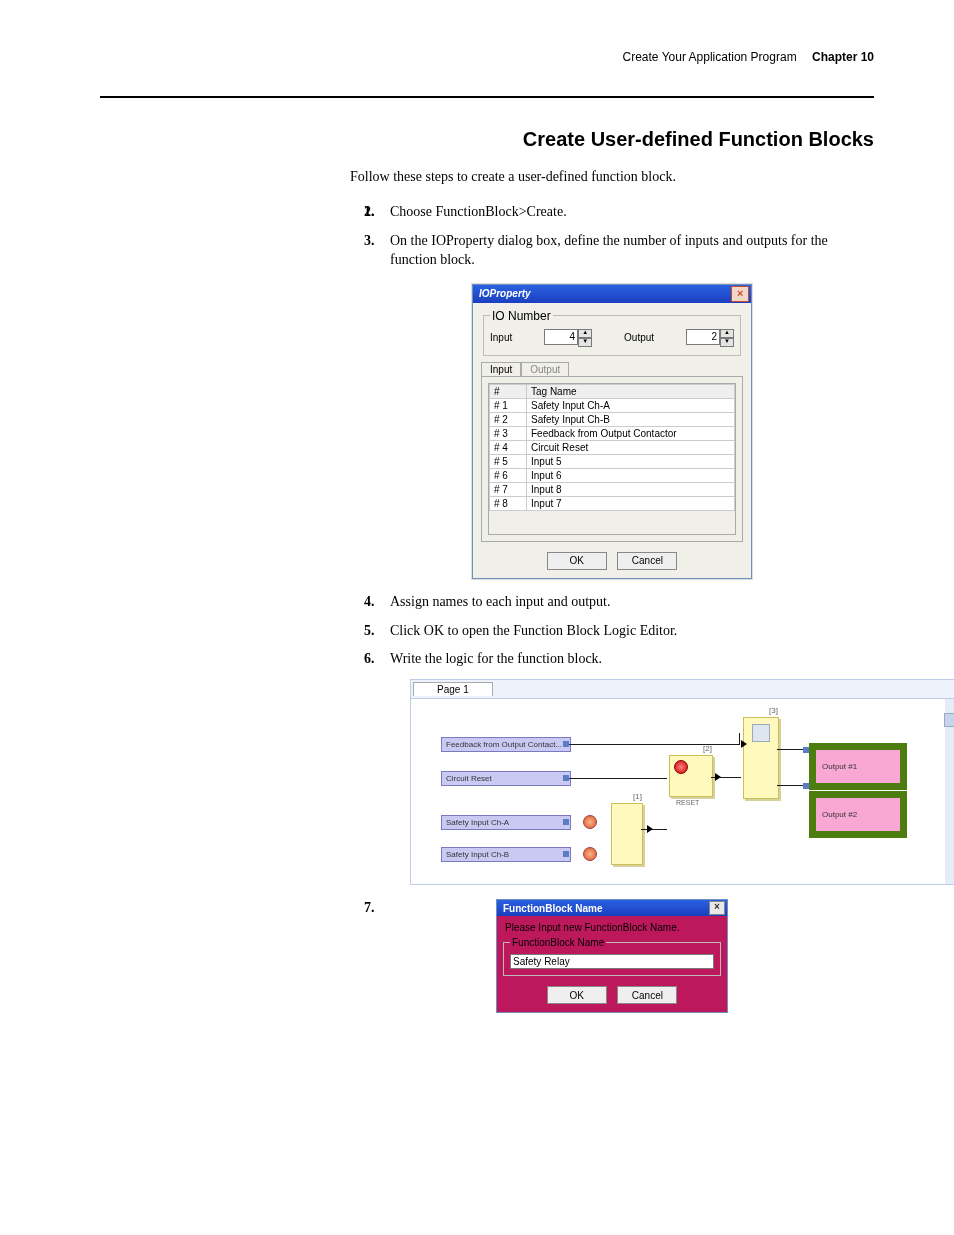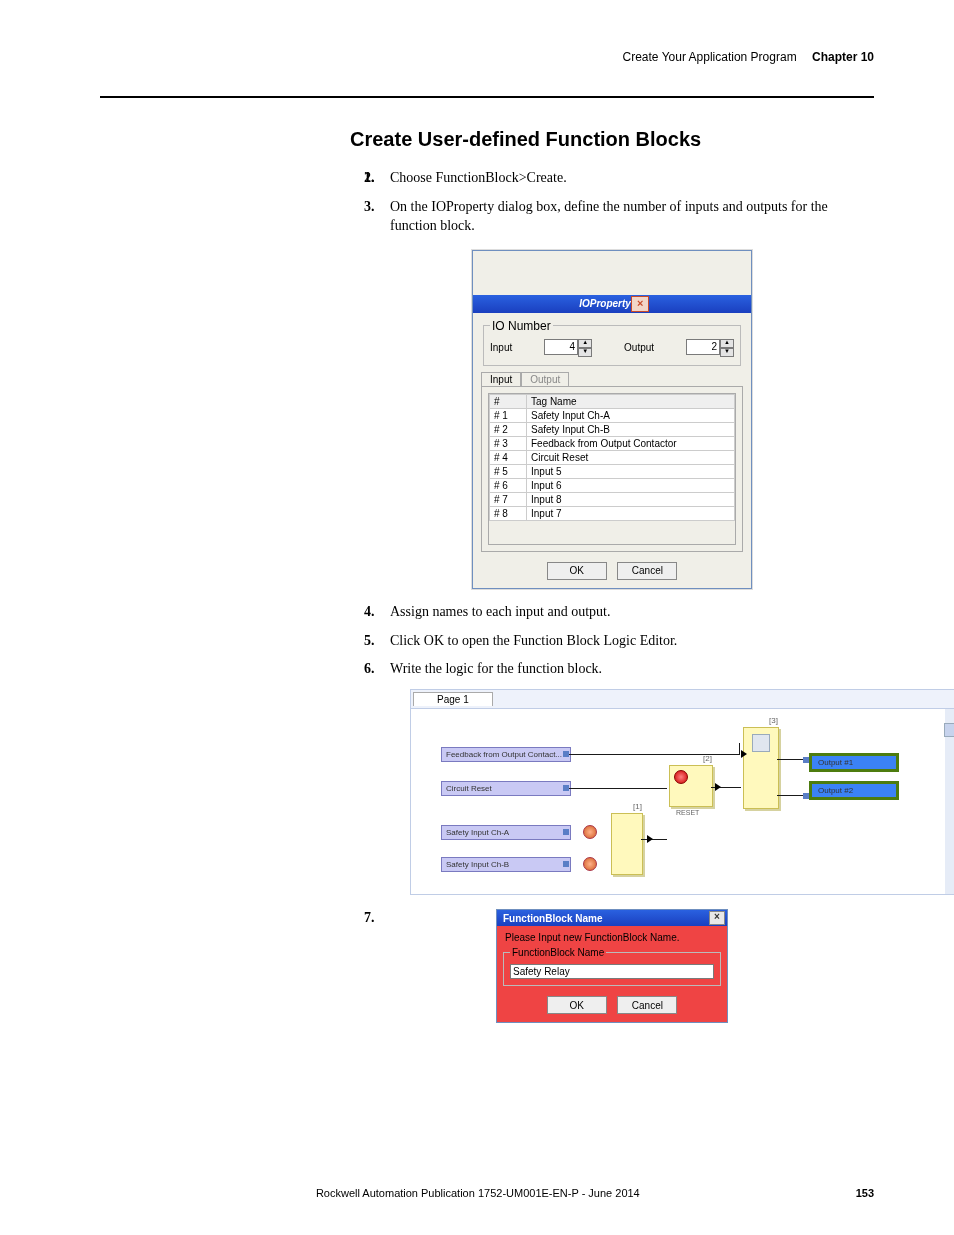--- a/index.html
+++ b/index.html
@@ -1,28 +1,28 @@
 <!DOCTYPE html>
 <html><head>
 <meta charset="utf-8">
 <style>
   body { margin:0; font-family:Georgia,"Times New Roman",serif; color:#000; background:#fff; }
   .page { width:954px; height:1235px; position:relative; box-sizing:border-box; padding:50px 80px 40px 100px; }
   .rule { border-top:2px solid #000; margin-top:28px; }
   .header { font-family:Arial,Helvetica,sans-serif; font-size:12px; text-align:right; padding-bottom:4px; }
   .header .chapter { font-weight:bold; margin-left:12px; }
   .content { margin-left:250px; margin-right:0; }
-  h2 { font-family:Arial,Helvetica,sans-serif; font-weight:bold; font-size:20px; margin:30px 0 18px; }
+  h2 { font-family:Arial,Helvetica,sans-serif; font-weight:bold; font-size:20px; margin:30px 0 18px;text-align:right; }
   p.intro { font-size:14px; margin:0 0 18px; }
   ol.steps { list-style:none; padding:0; margin:0; font-size:14px; }
   ol.steps>li { position:relative; padding-left:40px; margin-bottom:10px; line-height:1.35; }
   ol.steps>li .num { position:absolute; left:14px; font-weight:bold; }
   
   .dialog { width:278px; margin:14px auto 14px; border:1px solid #6f8fbf; font-family:Tahoma,Arial,sans-serif; font-size:10px; background:#f0efe8; box-shadow:0 0 0 1px #ddd; }
-  .titlebar { background:linear-gradient(#2a61e0,#1a3fbf); color:#fff; display:flex; align-items:center; justify-content:center; height:18px; padding:0 2px 0 6px; font-weight:bold; font-style:italic;margin-top:44px; }
+  .titlebar { background:linear-gradient(#2a61e0,#1a3fbf); color:#fff; display:flex; align-items:center; justify-content:space-between; height:18px; padding:0 2px 0 6px; font-weight:bold; font-style:italic; }
   .closebtn { width:16px; height:14px; background:#f2d6c8; border:1px solid #c74a2a; color:#c74a2a; font-weight:bold; font-family:Arial; font-size:11px; text-align:center; line-height:12px; cursor:pointer; }
   .dlgbody { padding:6px 8px 8px; }
   fieldset.ionum { border:1px solid #bbb; padding:6px 6px 8px; margin-bottom:6px; }
   fieldset.ionum legend { font-size:12px; padding:0 2px; }
   .ioline { display:flex; justify-content:space-between; align-items:center; }
   .spin { display:inline-flex; }
   .spin input { width:28px; height:14px; font-size:10px; text-align:right; border:1px solid #7a7a7a; padding:0 2px; }
   .spin .arrows { display:flex; flex-direction:column; }
   .spin .arrows span { width:12px; height:7px; border:1px solid #7a7a7a; background:#e4e4e4; font-size:6px; line-height:5px; text-align:center; cursor:pointer; }
   .tabs { display:flex; gap:0; margin-top:4px; }
@@ -39,30 +39,30 @@
   .editor-fig { width:548px; margin:8px 0 14px -40px; border:1px solid #c0cde6; font-family:Tahoma,Arial,sans-serif; }
   .ed-toolbar { background:#eef2fb; height:18px; border-bottom:1px solid #c0cde6; display:flex; align-items:center; }
   .ed-toolbar .ptab { font-size:10px; padding:1px 23px; border:1px solid #aaa; border-bottom:none; background:#fff; margin-left:2px; }
   .ed-canvas { position:relative; height:185px; background:#fff; border-right:14px solid #cfd9ef; }
   .ed-canvas .sbar { position:absolute; right:-14px; top:0; width:14px; height:100%; background:#e6ecf7; }
   .ed-canvas .sbar .thumb { position:absolute; right:1px; top:14px; width:12px; height:12px; background:#c7d3ed; border:1px solid #9ab; }
   .grid-dots { position:absolute; inset:0;
     background-image:radial-gradient(#d8d8d8 0.6px, transparent 0.6px);
     background-size:14px 14px; }
   .inblk { position:absolute; background:#c9c9f4; border:1px solid #7a7ac0; font-size:8px; padding:2px 4px; color:#333; }
-  .outblk { position:absolute; background:#3b82f6; border:3px solid #4d7c0f; font-size:8px; padding:2px 6px; color:#333; }
+  .outblk { position:absolute; background:#f9a8d4; border:7px solid #4d7c0f; font-size:8px; padding:12px 6px; color:#333; }
   .fbblk { position:absolute; background:#fff9bd; border:1px solid #cbbf55; box-shadow:2px 2px 0 #d6d2a0; }
   .fbblk .hdr { position:absolute; top:-12px; right:0; font-size:8px; color:#666; }
   .redcircle { width:12px; height:12px; background:radial-gradient(#ff8080,#cc0000); border-radius:50%; border:1px solid #800; }
   .ricon { width:12px; height:12px; background:radial-gradient(#ffb289,#d05a23); border-radius:50%; border:1px solid #a34; }
   .wire { position:absolute; background:#1a1a1a; }
   .sq { position:absolute; width:6px; height:6px; background:#5a7ec6; }
   .tri { position:absolute; width:0; height:0; border-top:4px solid transparent; border-bottom:4px solid transparent; border-left:6px solid #000; }
   
-  .dialog2 { width:230px; margin:4px auto 0; border:1px solid #6f8fbf; font-family:Tahoma,Arial,sans-serif; font-size:10px; background:#ef4444; }
+  .dialog2 { width:230px; margin:4px auto 0; border:1px solid #6f8fbf; font-family:Tahoma,Arial,sans-serif; font-size:10px; background:#be185d; }
   .titlebar2 { background:linear-gradient(#2a61e0,#1a3fbf); color:#fff; display:flex; align-items:center; justify-content:space-between; height:16px; padding:0 2px 0 6px; font-weight:bold; }
   .closebtn2 { width:14px; height:12px; background:#e8e8e8; border:1px solid #888; color:#333; font-size:10px; line-height:10px; text-align:center; cursor:pointer; }
   fieldset.fbname { border:1px solid #bbb; margin:4px 6px 8px; padding:6px; }
   fieldset.fbname legend { font-size:10px; }
   fieldset.fbname input { width:100%; box-sizing:border-box; font-size:10px; padding:1px 2px; border:1px solid #7a7a7a; }
   .footer { position:absolute; bottom:36px; left:100px; right:80px; font-family:Arial,Helvetica,sans-serif; font-size:11px; display:flex; justify-content:space-between; }
   .footer .pn { font-weight:bold; }
   .mid { flex:1; text-align:center; }
 </style>
 </head>
@@ -70,20 +70,21 @@
 
 <div class="page">
   <div class="header">
     <span>Create Your Application Program</span>
     <span class="chapter">Chapter 10</span>
   </div>
   <div class="rule"></div>
 
   <div class="content">
     <h2>Create User-defined Function Blocks</h2>
+    <p class="intro">Follow these steps to create a user-defined function block.</p>
 
     <ol class="steps">
       <li><span class="num">1.</span></li>
       <li><span class="num">2.</span><span>Choose FunctionBlock&gt;Create.</span></li>
       <li><span class="num">3.</span><span>On the IOProperty dialog box, define the number of inputs and outputs for the function block.</span></li>
     </ol>
 
     <div class="dialog">
       <div class="titlebar">
         <span>IOProperty</span>
@@ -210,21 +211,21 @@
       <div class="wire" style="left:158px; top:79px; width:98px; height:1px"></div>
       <div class="wire" style="left:230px; top:130px; width:26px; height:1px"></div>
       <div class="wire" style="left:300px; top:78px; width:30px; height:1px"></div>
       <div class="wire" style="left:366px; top:50px; width:30px; height:1px"></div>
       <div class="wire" style="left:366px; top:86px; width:30px; height:1px"></div>
       <div class="tri" style="left:236px; top:126px"></div>
       <div class="tri" style="left:304px; top:74px"></div>
       <div class="tri" style="left:330px; top:41px"></div>
 
       <div class="outblk" style="left:398px; top:44px; width:72px">Output #1</div>
-      <div class="outblk" style="left:398px; top:72px; width:72px">Output #2</div>
+      <div class="outblk" style="left:398px; top:92px; width:72px">Output #2</div>
       <div class="sq" style="left:392px; top:48px"></div>
       <div class="sq" style="left:392px; top:84px"></div>
 
       <div class="sbar">
         <div class="thumb"></div>
       </div>
     </div>
   </div>
 
   <div class="content">
@@ -242,18 +243,13 @@
         <legend>FunctionBlock Name</legend>
         <input value="Safety Relay" style="">
       </fieldset>
       <div class="dlgbtns" style="padding-bottom:8px">
         <button>OK</button>
         <button>Cancel</button>
       </div>
     </div>
   </div>
 
-  <div class="footer">
-    <span></span>
-    <span class="mid">Rockwell Automation Publication 1752-UM001E-EN-P - June 2014</span>
-    <span class="pn">153</span>
-  </div>
 </div>
 
 </body></html>

